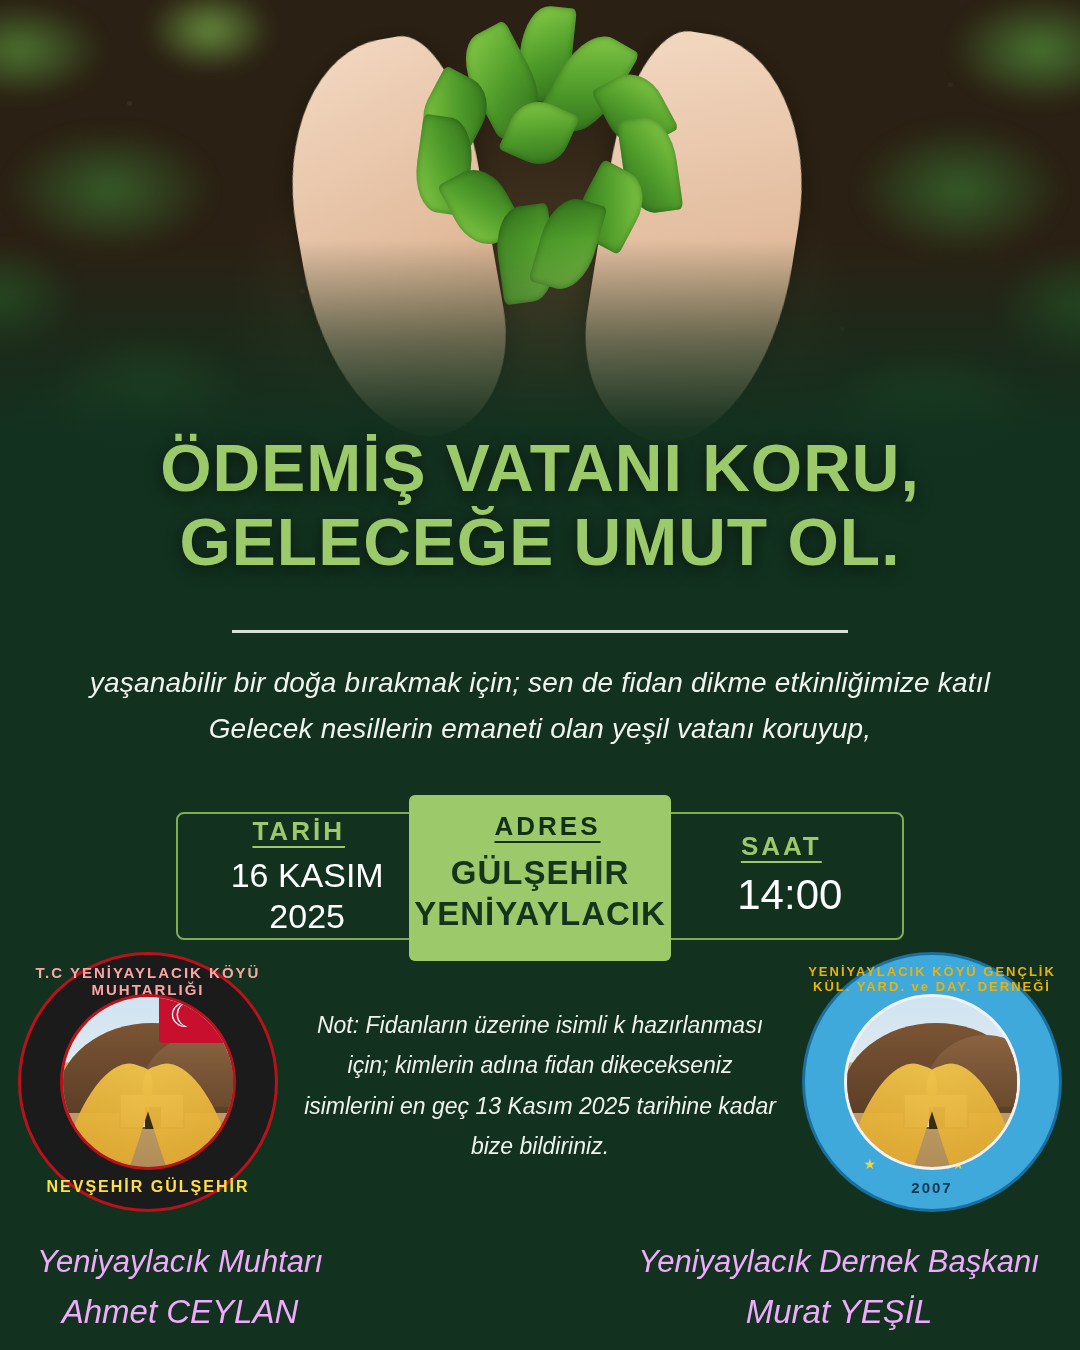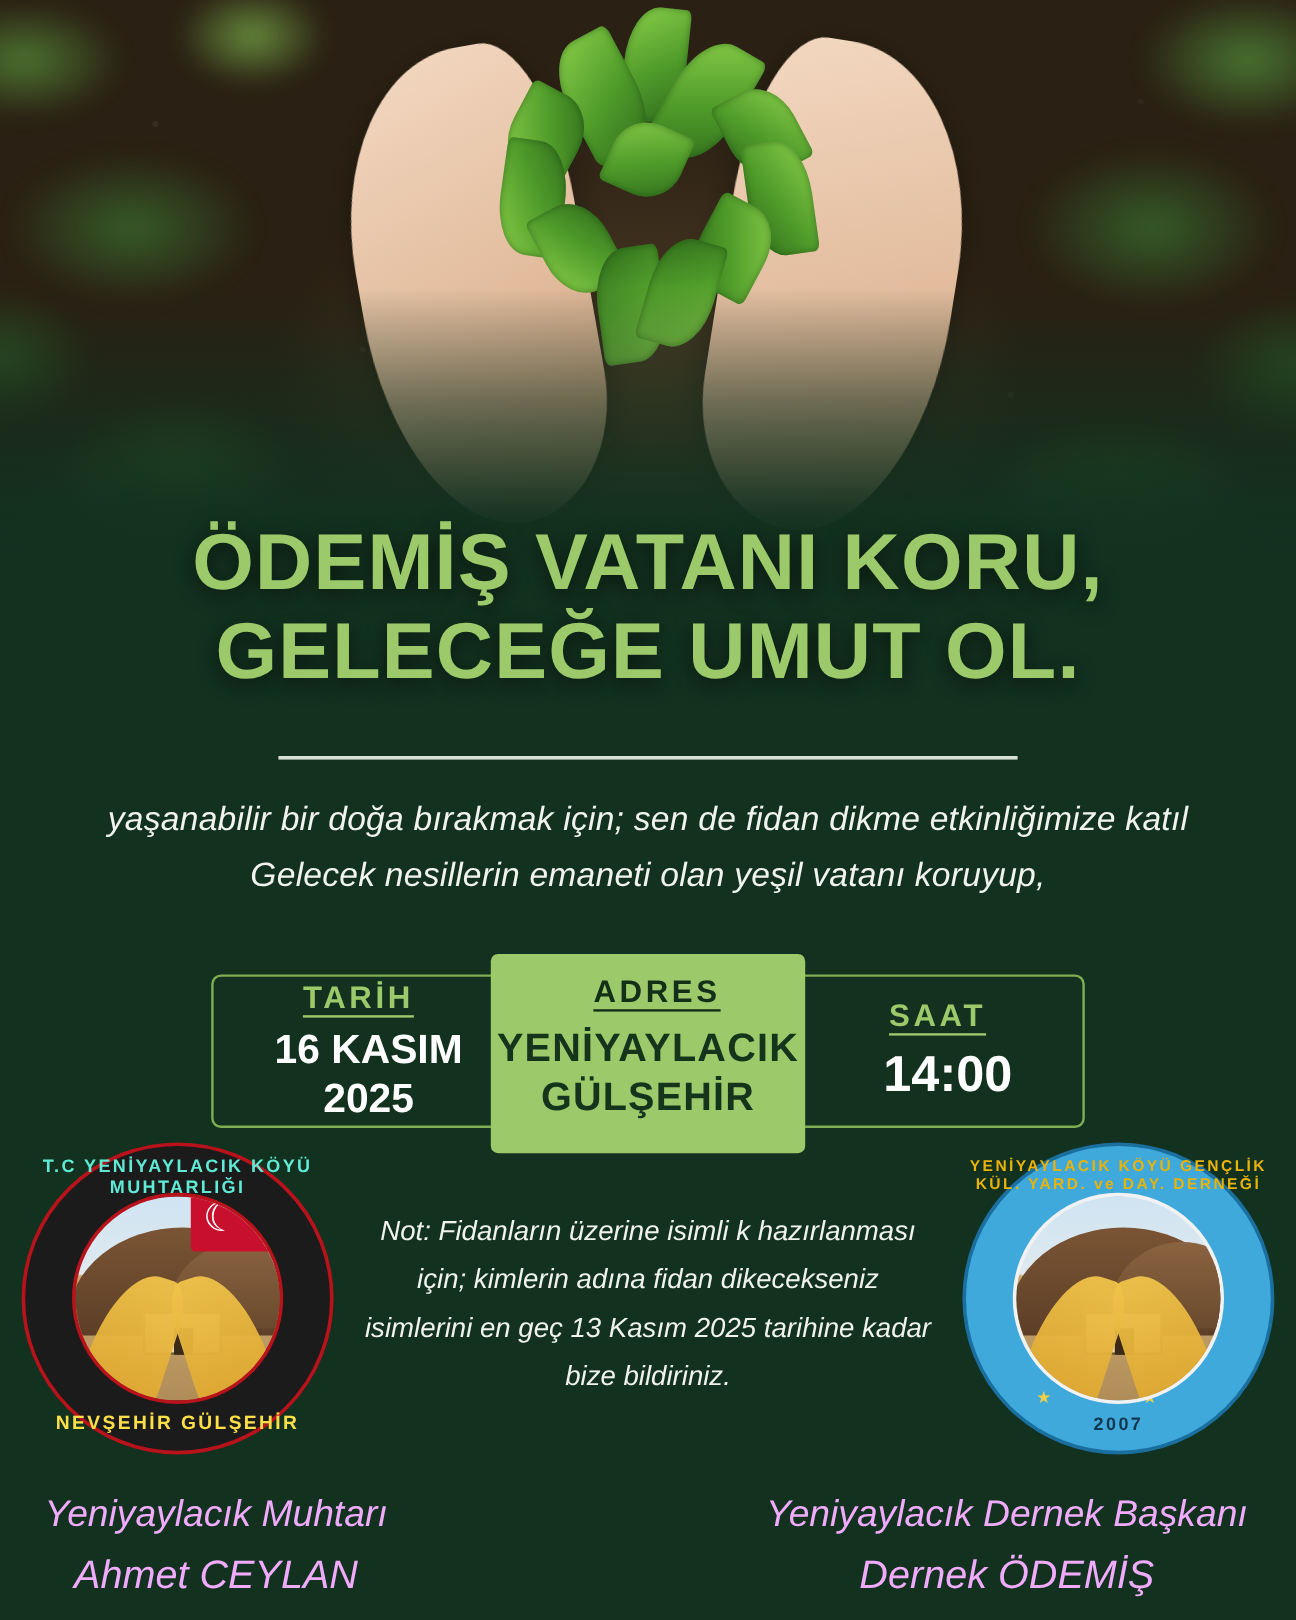--- a/index.html
+++ b/index.html
@@ -187,21 +187,21 @@
     color: #9cc96a;
     font-weight: 800;
     font-size: 26px;
     letter-spacing: 3px;
     text-decoration: underline;
     text-underline-offset: 6px;
     margin-bottom: 8px;
   }
   .info-col .value {
     font-size: 34px;
-    font-weight: 700;
+    font-weight: 400;
     line-height: 1.2;
     margin-left: 17px;
   }
   .info-col.time .value { font-size: 42px; }
 
   .adres-box {
     position: absolute;
     left: 409px; top: 795px;
     width: 262px; height: 166px;
     background: #9cc96a;
@@ -332,21 +332,21 @@
   }
   .seal-curve {
     position: absolute;
     left: 0; right: 0;
     text-align: center;
     font-weight: 800;
     letter-spacing: 2px;
   }
   .seal-left .seal-top {
     top: 12px;
-    color: #5eead4;
+    color: #fca5a5;
     font-size: 15px;
   }
   .seal-left .seal-bottom {
     bottom: 16px;
     color: #fde047;
     font-size: 16px;
   }
   .seal-right .seal-top {
     top: 12px;
     color: #eab308;
@@ -435,22 +435,22 @@
     <div class="info-col spacer"></div>
     <div class="info-col time">
       <div class="label">SAAT</div>
       <div class="value">14:00</div>
     </div>
   </div>
 
   <div class="adres-box">
     <div class="label">ADRES</div>
     <div class="value">
+      <div>GÜLŞEHİR</div>
       <div>YENİYAYLACIK</div>
-      <div>GÜLŞEHİR</div>
     </div>
   </div>
 
   <div class="note">Not: Fidanların üzerine isimli k hazırlanması için; kimlerin adına fidan dikecekseniz isimlerini en geç 13 Kasım 2025 tarihine kadar bize bildiriniz.</div>
 
   <div class="seal seal-left">
     <div class="seal-ring"></div>
     <div class="seal-text">
       <div class="seal-curve seal-top">T.C YENİYAYLACIK KÖYÜ MUHTARLIĞI</div>
       <div class="seal-curve seal-bottom">NEVŞEHİR    GÜLŞEHİR</div>
@@ -483,16 +483,16 @@
     </div>
   </div>
 
   <div class="sig sig-left">
     <div class="title">Yeniyaylacık Muhtarı</div>
     <div class="name">Ahmet CEYLAN</div>
   </div>
 
   <div class="sig sig-right">
     <div class="title">Yeniyaylacık Dernek Başkanı</div>
-    <div class="name">Dernek ÖDEMİŞ</div>
+    <div class="name">Murat YEŞİL</div>
   </div>
 
 </div>
 
 </body></html>

